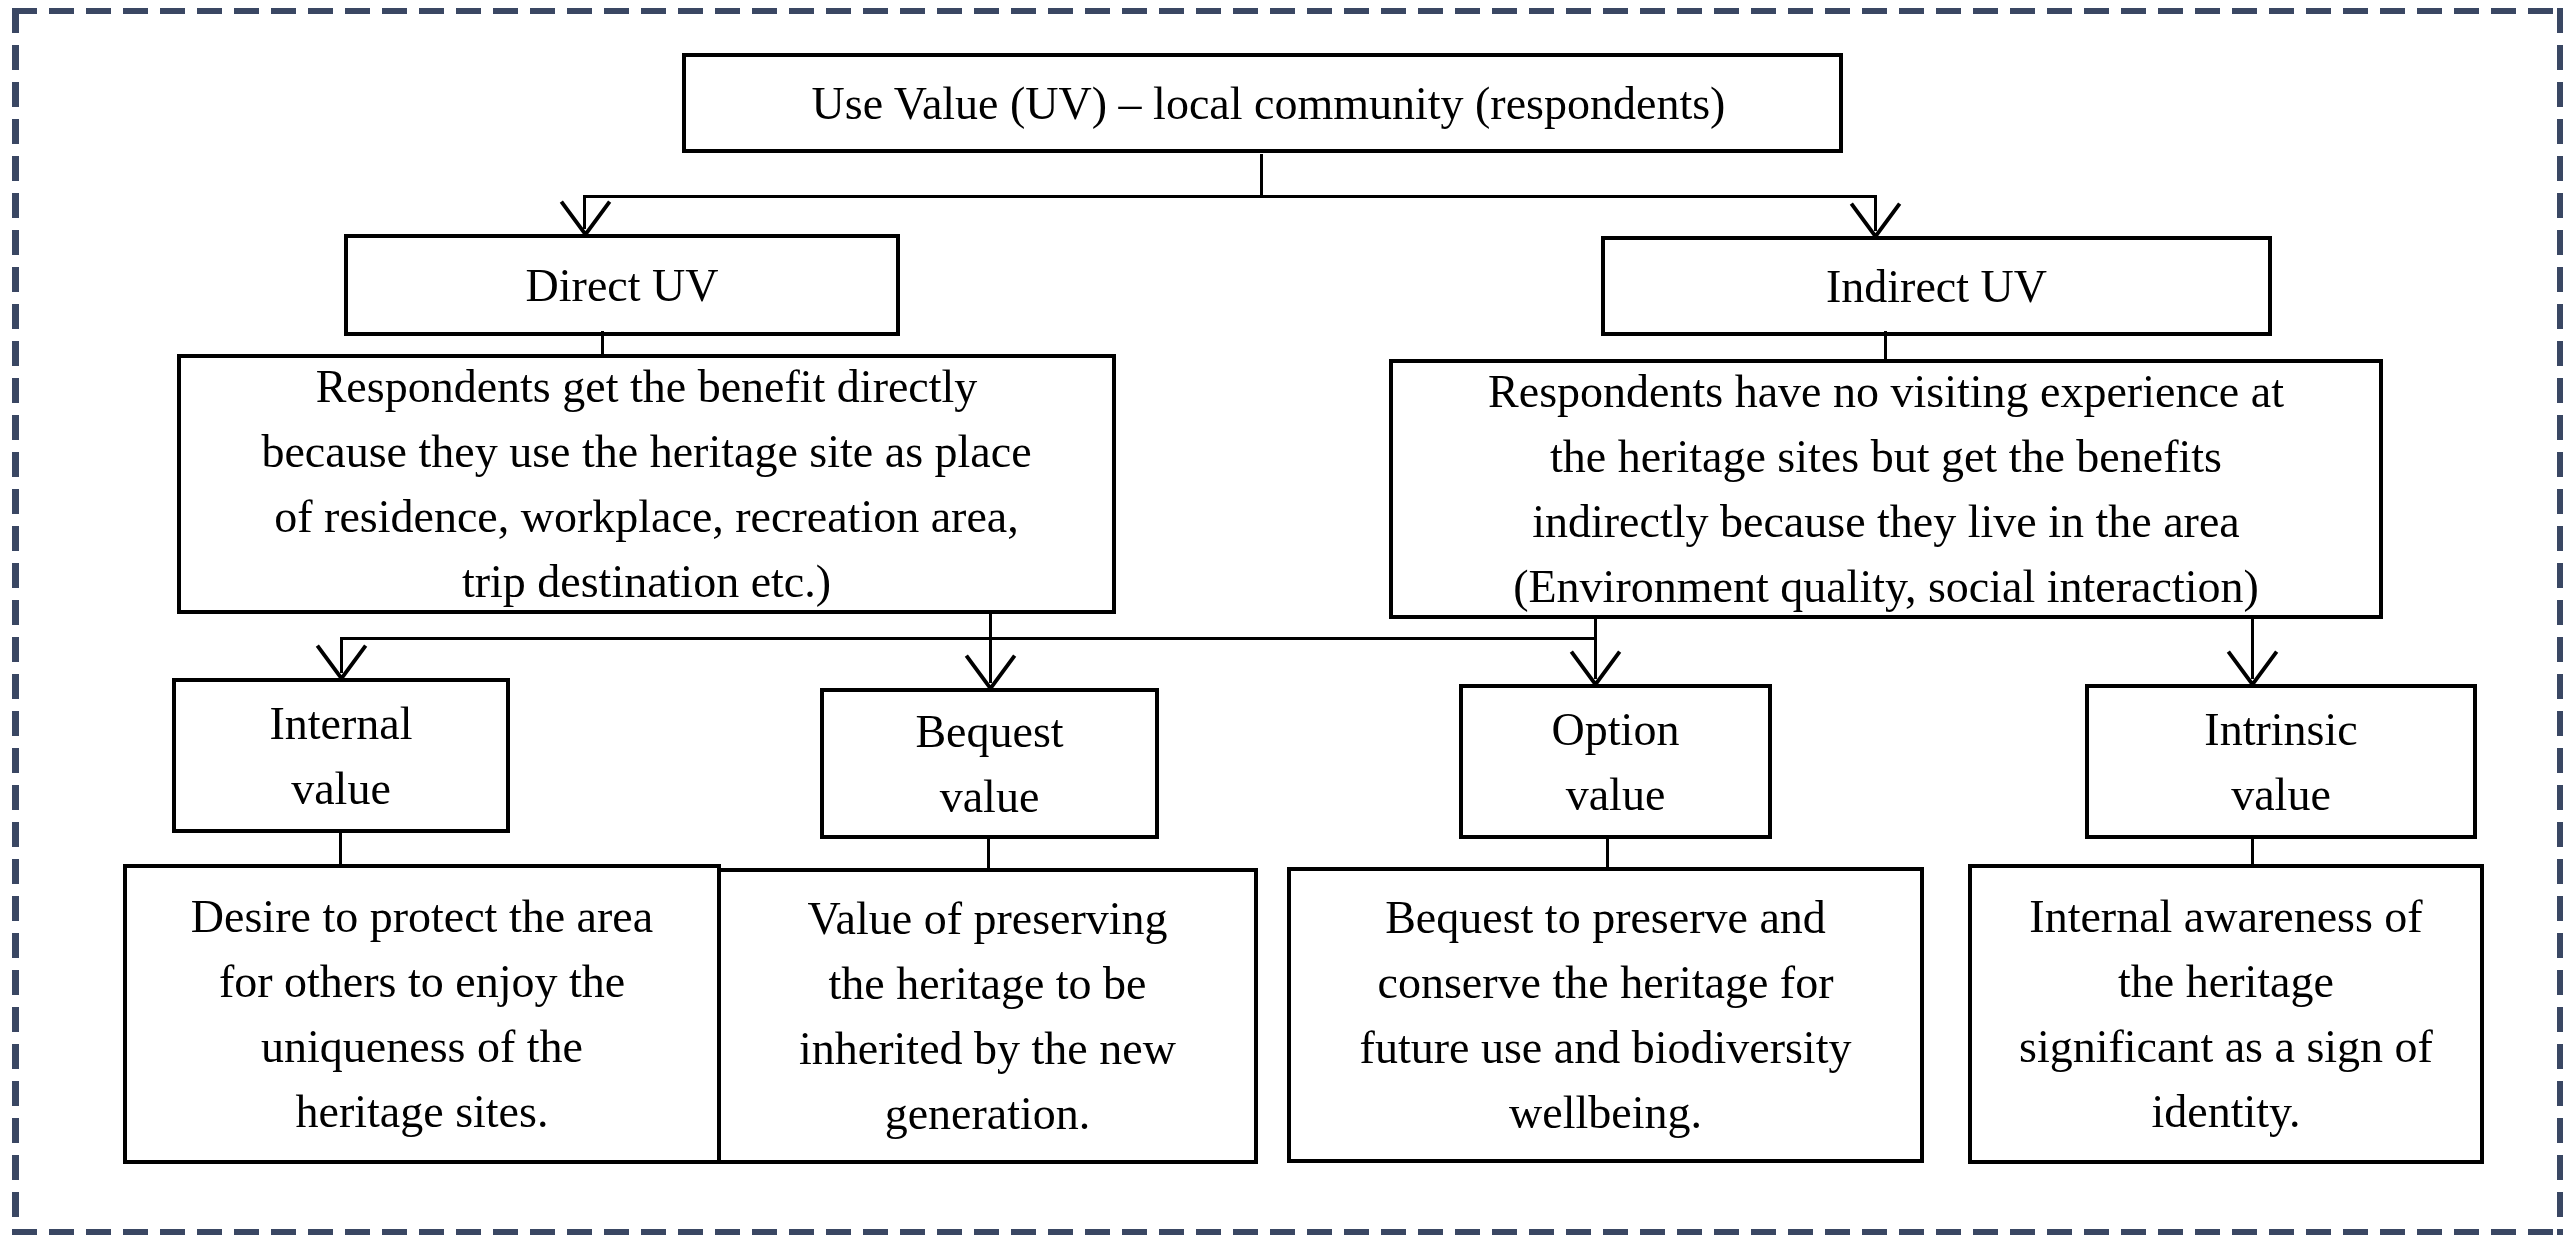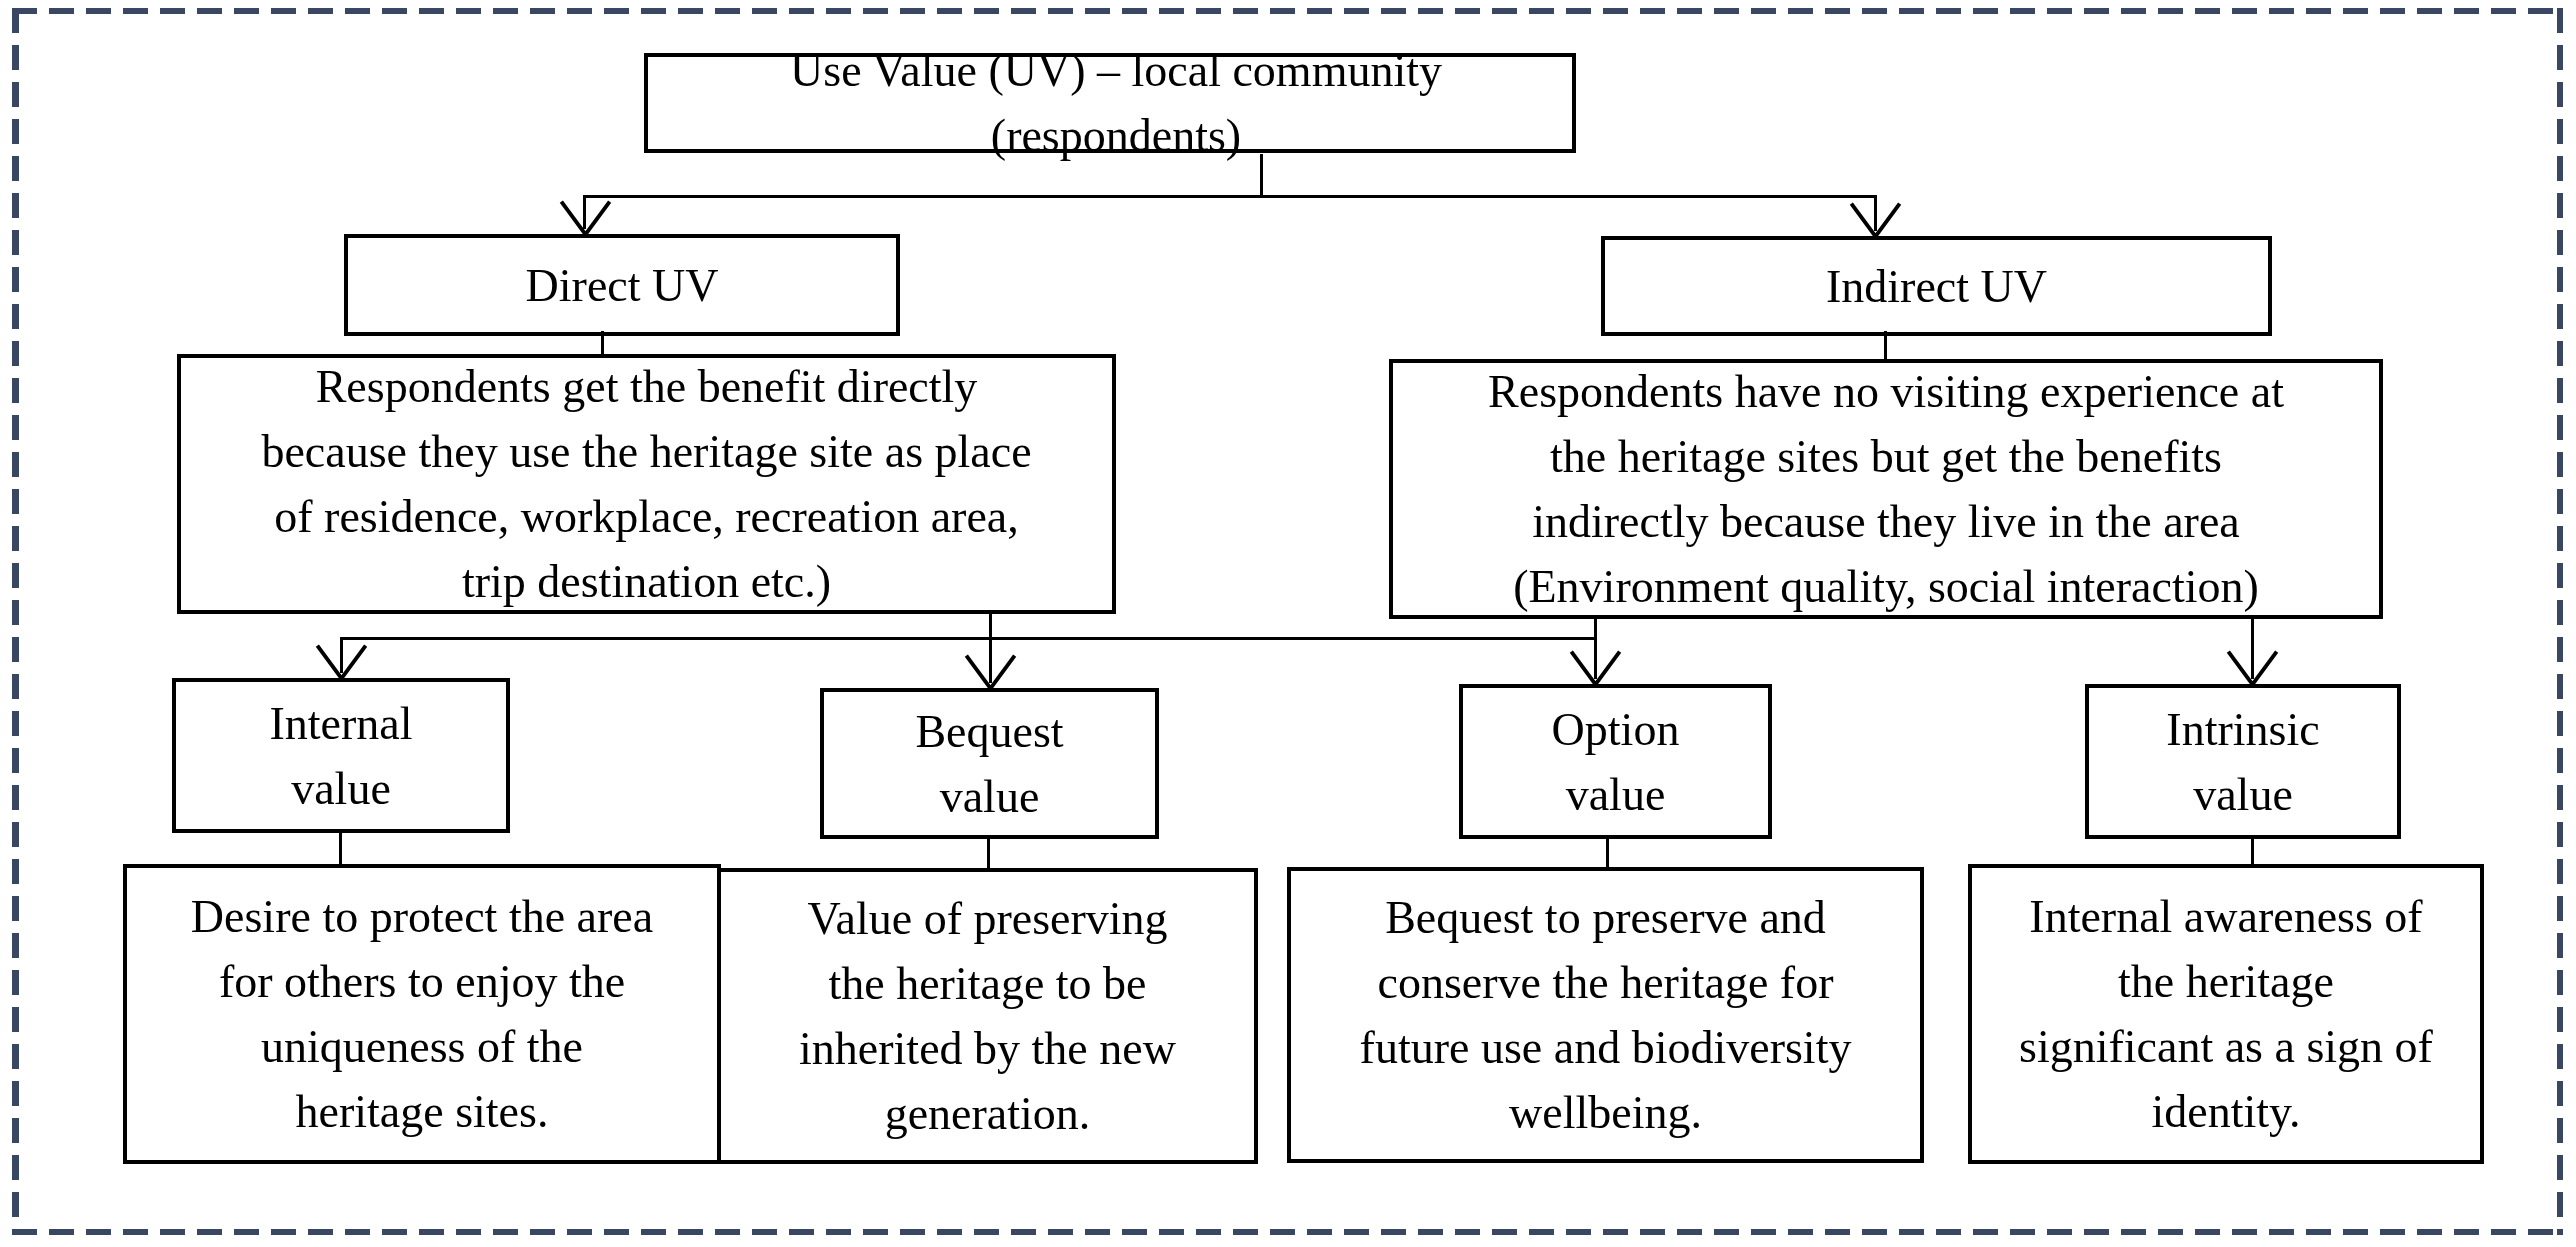--- a/index.html
+++ b/index.html
@@ -54,21 +54,21 @@
 </head>
 <body>
 
 <div class="stage">
 
   <div class="dash-h" style="left:12.4px; top:7.7px;  width:2551px;"></div>
   <div class="dash-h" style="left:12.4px; top:1229px; width:2551px;"></div>
   <div class="dash-v" style="left:12.4px;  top:7.7px; height:1227px;"></div>
   <div class="dash-v" style="left:2557px; top:7.7px; height:1227px;"></div>
 
-  <div class="box" style="left:644px; top:53px; width:932px; height:100px;padding-left:12px;">
+  <div class="box" style="left:682px; top:53px; width:1161px; height:100px;padding-left:12px;">
     <span>Use Value (UV) – local community (respondents)</span>
   </div>
 
   <div class="vline" style="left:1260px; top:154px; height:43px;"></div>
   <div class="hline" style="left:583px;  top:195px; width:1293px;"></div>
   <div class="vline" style="left:583px;  top:195px; height:34px;"></div>
   <div class="vline" style="left:1874px; top:195px; height:36px;"></div>
   <svg class="arrow" style="left:559px; top:200px;" viewBox="0 0 68 46">
       <polyline points="3,2 34,44 65,2"></polyline>
     </svg>
@@ -123,21 +123,21 @@
 value</span>
   </div>
   <div class="box" style="left:820px; top:688px; width:339px; height:151px;">
     <span>Bequest
 value</span>
   </div>
   <div class="box" style="left:1459px; top:684px; width:313px; height:155px;">
     <span>Option
 value</span>
   </div>
-  <div class="box" style="left:2085px; top:684px; width:316px; height:155px;">
+  <div class="box" style="left:2085px; top:684px; width:392px; height:155px;">
     <span>Intrinsic
 value</span>
   </div>
 
   <div class="vline" style="left:339px;  top:830px; height:37px;"></div>
   <div class="vline" style="left:987px; top:835px; height:36px;"></div>
   <div class="vline" style="left:1606px; top:835px; height:35px;"></div>
   <div class="vline" style="left:2251px; top:835px; height:32px;"></div>
 
   <div class="box" style="left:91px; top:864px; width:598px; height:300px;margin-left:32px;">

